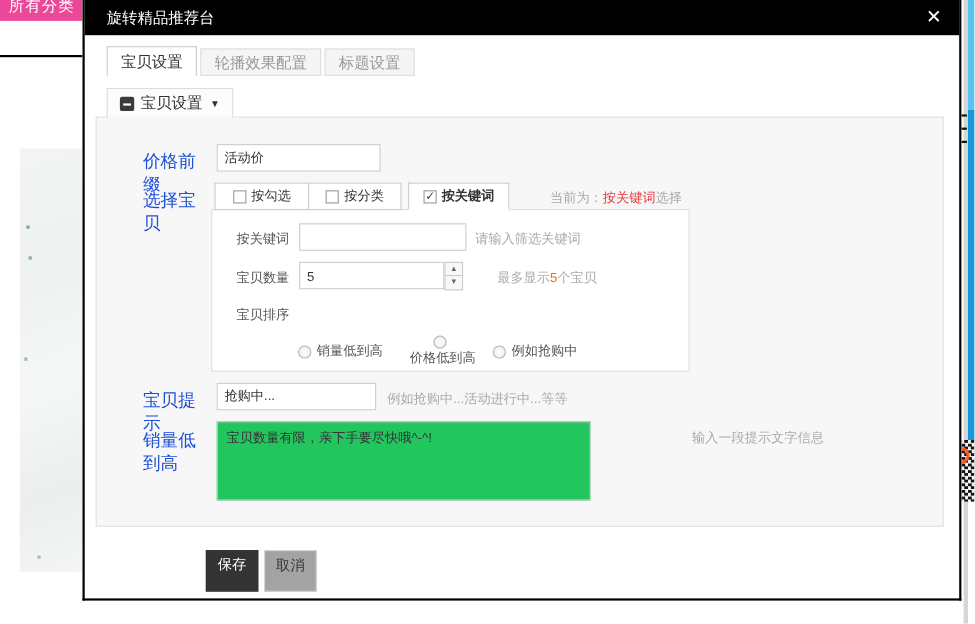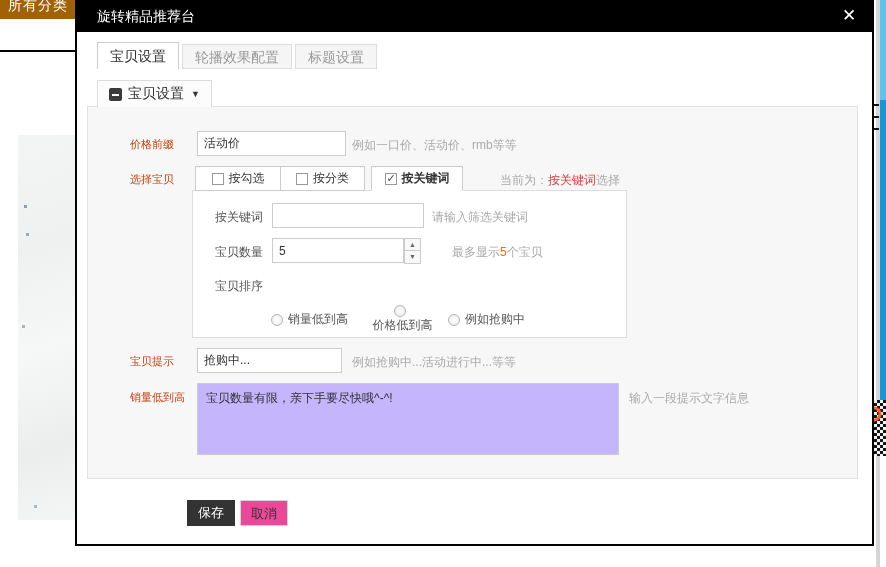--- a/index.html
+++ b/index.html
@@ -1,20 +1,20 @@
 <!DOCTYPE html>
 <html><head>
 <meta charset="utf-8">
 <style>
   * { margin:0; padding:0; box-sizing:border-box; }
   html,body { width:886px; height:567px; overflow:hidden; }
   body { position:relative; font-family:"Liberation Sans","DejaVu Sans",sans-serif; font-size:12px; background:#fff; color:#333; }
 
   
-  .left-topbar { position:absolute; left:0; top:0; width:75px; height:19px; background:#a16207; overflow:hidden; }
+  .left-topbar { position:absolute; left:0; top:0; width:75px; height:19px; background:#ec4899; overflow:hidden; }
   .left-topbar span { color:#fff; font-size:14px; display:block; margin:-3px 0 0 8px; letter-spacing:1px; }
   .left-line { position:absolute; left:0; top:50px; width:75px; height:2px; background:#000; }
   .texture { position:absolute; left:18px; top:135px; width:57px; height:385px;
     background:linear-gradient(160deg,#f3f5f4 0%,#eef1f0 30%,#f6f8f7 55%,#eceeee 80%,#f4f6f5 100%);
   }
   .texture:before { content:""; position:absolute; left:6px; top:70px; width:3px; height:3px; background:#7fa3b0; box-shadow:2px 28px 0 #8fb0ba, -2px 120px 0 #9db8c0, 10px 300px 0 #a5bec6, 1px 410px 0 rgba(127,163,176,0); }
 
   .scroll-strip { position:absolute; left:876px; top:0; width:4px; height:567px; background:#d6d6d6; }
   .scroll-dashes { position:absolute; left:874px; top:104px; width:5px; height:2px; background:#111;
     box-shadow:0 12px 0 #111, 0 24px 0 #111; }
@@ -41,21 +41,21 @@
 
   .sec-tab { position:absolute; left:20px; top:80px; height:27px; padding:0 11px; background:#fcfcfc;
     border:1px solid #ddd; border-bottom:none; display:flex; align-items:center; z-index:2; }
   .minus-ico { width:13px; height:13px; background:#3a3a3a; border-radius:2px; position:relative; margin-right:6px; }
   .minus-ico:after { content:""; position:absolute; left:3px; top:6px; width:7px; height:2px; background:#fff; }
   .sec-tab .lbl { font-size:14px; color:#333; }
   .sec-tab .caret { font-size:9px; color:#333; margin-left:7px; }
 
   .panel { position:absolute; left:10px; top:106px; width:771px; height:373px; background:#f7f7f7; border:1px solid #e2e2e2; }
 
-  .flabel { position:absolute; width:60px; color:#c2410c; font-size:11px; }
+  .flabel { position:absolute; width:60px; color:#1d4ed8; font-size:16px; }
   .hint { position:absolute; color:#aaa; font-size:12px; white-space:nowrap; }
   .tbox { position:absolute; height:25px; border:1px solid #ccc; background:#fff; font-size:12px; color:#333;
     padding:0 6px; font-family:"Liberation Sans","DejaVu Sans",sans-serif; outline:none; }
 
   
   .cbtabs { position:absolute; left:118px; top:166px; display:flex; z-index:2; }
   .cbtab { height:25px; width:85px; background:#fff; border:1px solid #ccc; border-right:none;
     display:flex; align-items:center; justify-content:center; cursor:pointer; color:#333; }
   .cbtab:nth-child(2) { border-right:1px solid #ccc; }
   .cbtab.active { width:92px; margin-left:6px; border:1px solid #ccc; border-bottom:1px solid #fff; font-weight:bold; background:#fff; }
@@ -68,27 +68,27 @@
 
   .spinner { position:absolute; left:327px; top:238px; width:17px; height:26px; border:1px solid #ccc; background:#f8f8f8; }
   .spinner div { height:12px; line-height:11px; text-align:center; font-size:7px; color:#666; cursor:pointer; }
   .spinner div:first-child { border-bottom:1px solid #ccc; }
 
   .radio-row { position:absolute; display:flex; }
   .radio { display:flex; align-items:center; cursor:pointer; color:#555; }
   .rdot { width:12px; height:12px; border:1px solid #b5b5b5; border-radius:50%; background:radial-gradient(#fff,#e9e9e9); margin-right:5px; position:relative; }
   .rdot.on:after { content:""; position:absolute; left:3px; top:3px; width:6px; height:6px; border-radius:50%; background:#4a4a4a; }
 
-  textarea.warm { position:absolute; left:120px; top:383px; width:422px; height:72px; border:1px solid #ccc;
-    background:#c4b5fd; font-size:12px; color:#333; padding:6px 8px; resize:none; outline:none;
+  textarea.warm { position:absolute; left:120px; top:383px; width:340px; height:72px; border:1px solid #ccc;
+    background:#22c55e; font-size:12px; color:#333; padding:6px 8px; resize:none; outline:none;
     font-family:"Liberation Sans","DejaVu Sans",sans-serif; }
 
-  .btn { position:absolute; top:500px; height:26px; line-height:26px; text-align:center; font-size:13px; cursor:pointer; }
+  .btn { position:absolute; top:500px; height:38px; line-height:26px; text-align:center; font-size:13px; cursor:pointer; }
   .btn.save { left:110px; width:48px; background:#333; color:#fff; }
-  .btn.cancel { left:163px; width:48px; background:#ec4899; color:#333; border:1px solid #d5d5d5; }
+  .btn.cancel { left:163px; width:48px; background:#a3a3a3; color:#333; border:1px solid #d5d5d5; }
 
   .orange { color:#ff6600; }
 </style>
 </head>
 <body>
 
 <div class="left-topbar">
   <span>所有分类</span>
 </div>
 <div class="left-line"></div>
@@ -117,21 +117,20 @@
   <div class="sec-tab">
     <span class="minus-ico"></span>
     <span class="lbl">宝贝设置</span>
     <span class="caret">▼</span>
   </div>
 
   <div class="panel"></div>
 
   <div class="flabel" style="left:53px; top:137px;">价格前缀</div>
   <input class="tbox" style="left: 120px; top: 131px; width: 149px;" value="活动价">
-  <div class="hint" style="left:275px; top:137px;">例如一口价、活动价、rmb等等</div>
 
   <div class="flabel" style="left:53px; top:172px;">选择宝贝</div>
   <div class="cbtabs">
     <div class="cbtab">
       <span class="cb"></span>
       <span>按勾选</span>
     </div>
     <div class="cbtab">
       <span class="cb"></span>
       <span>按分类</span>

